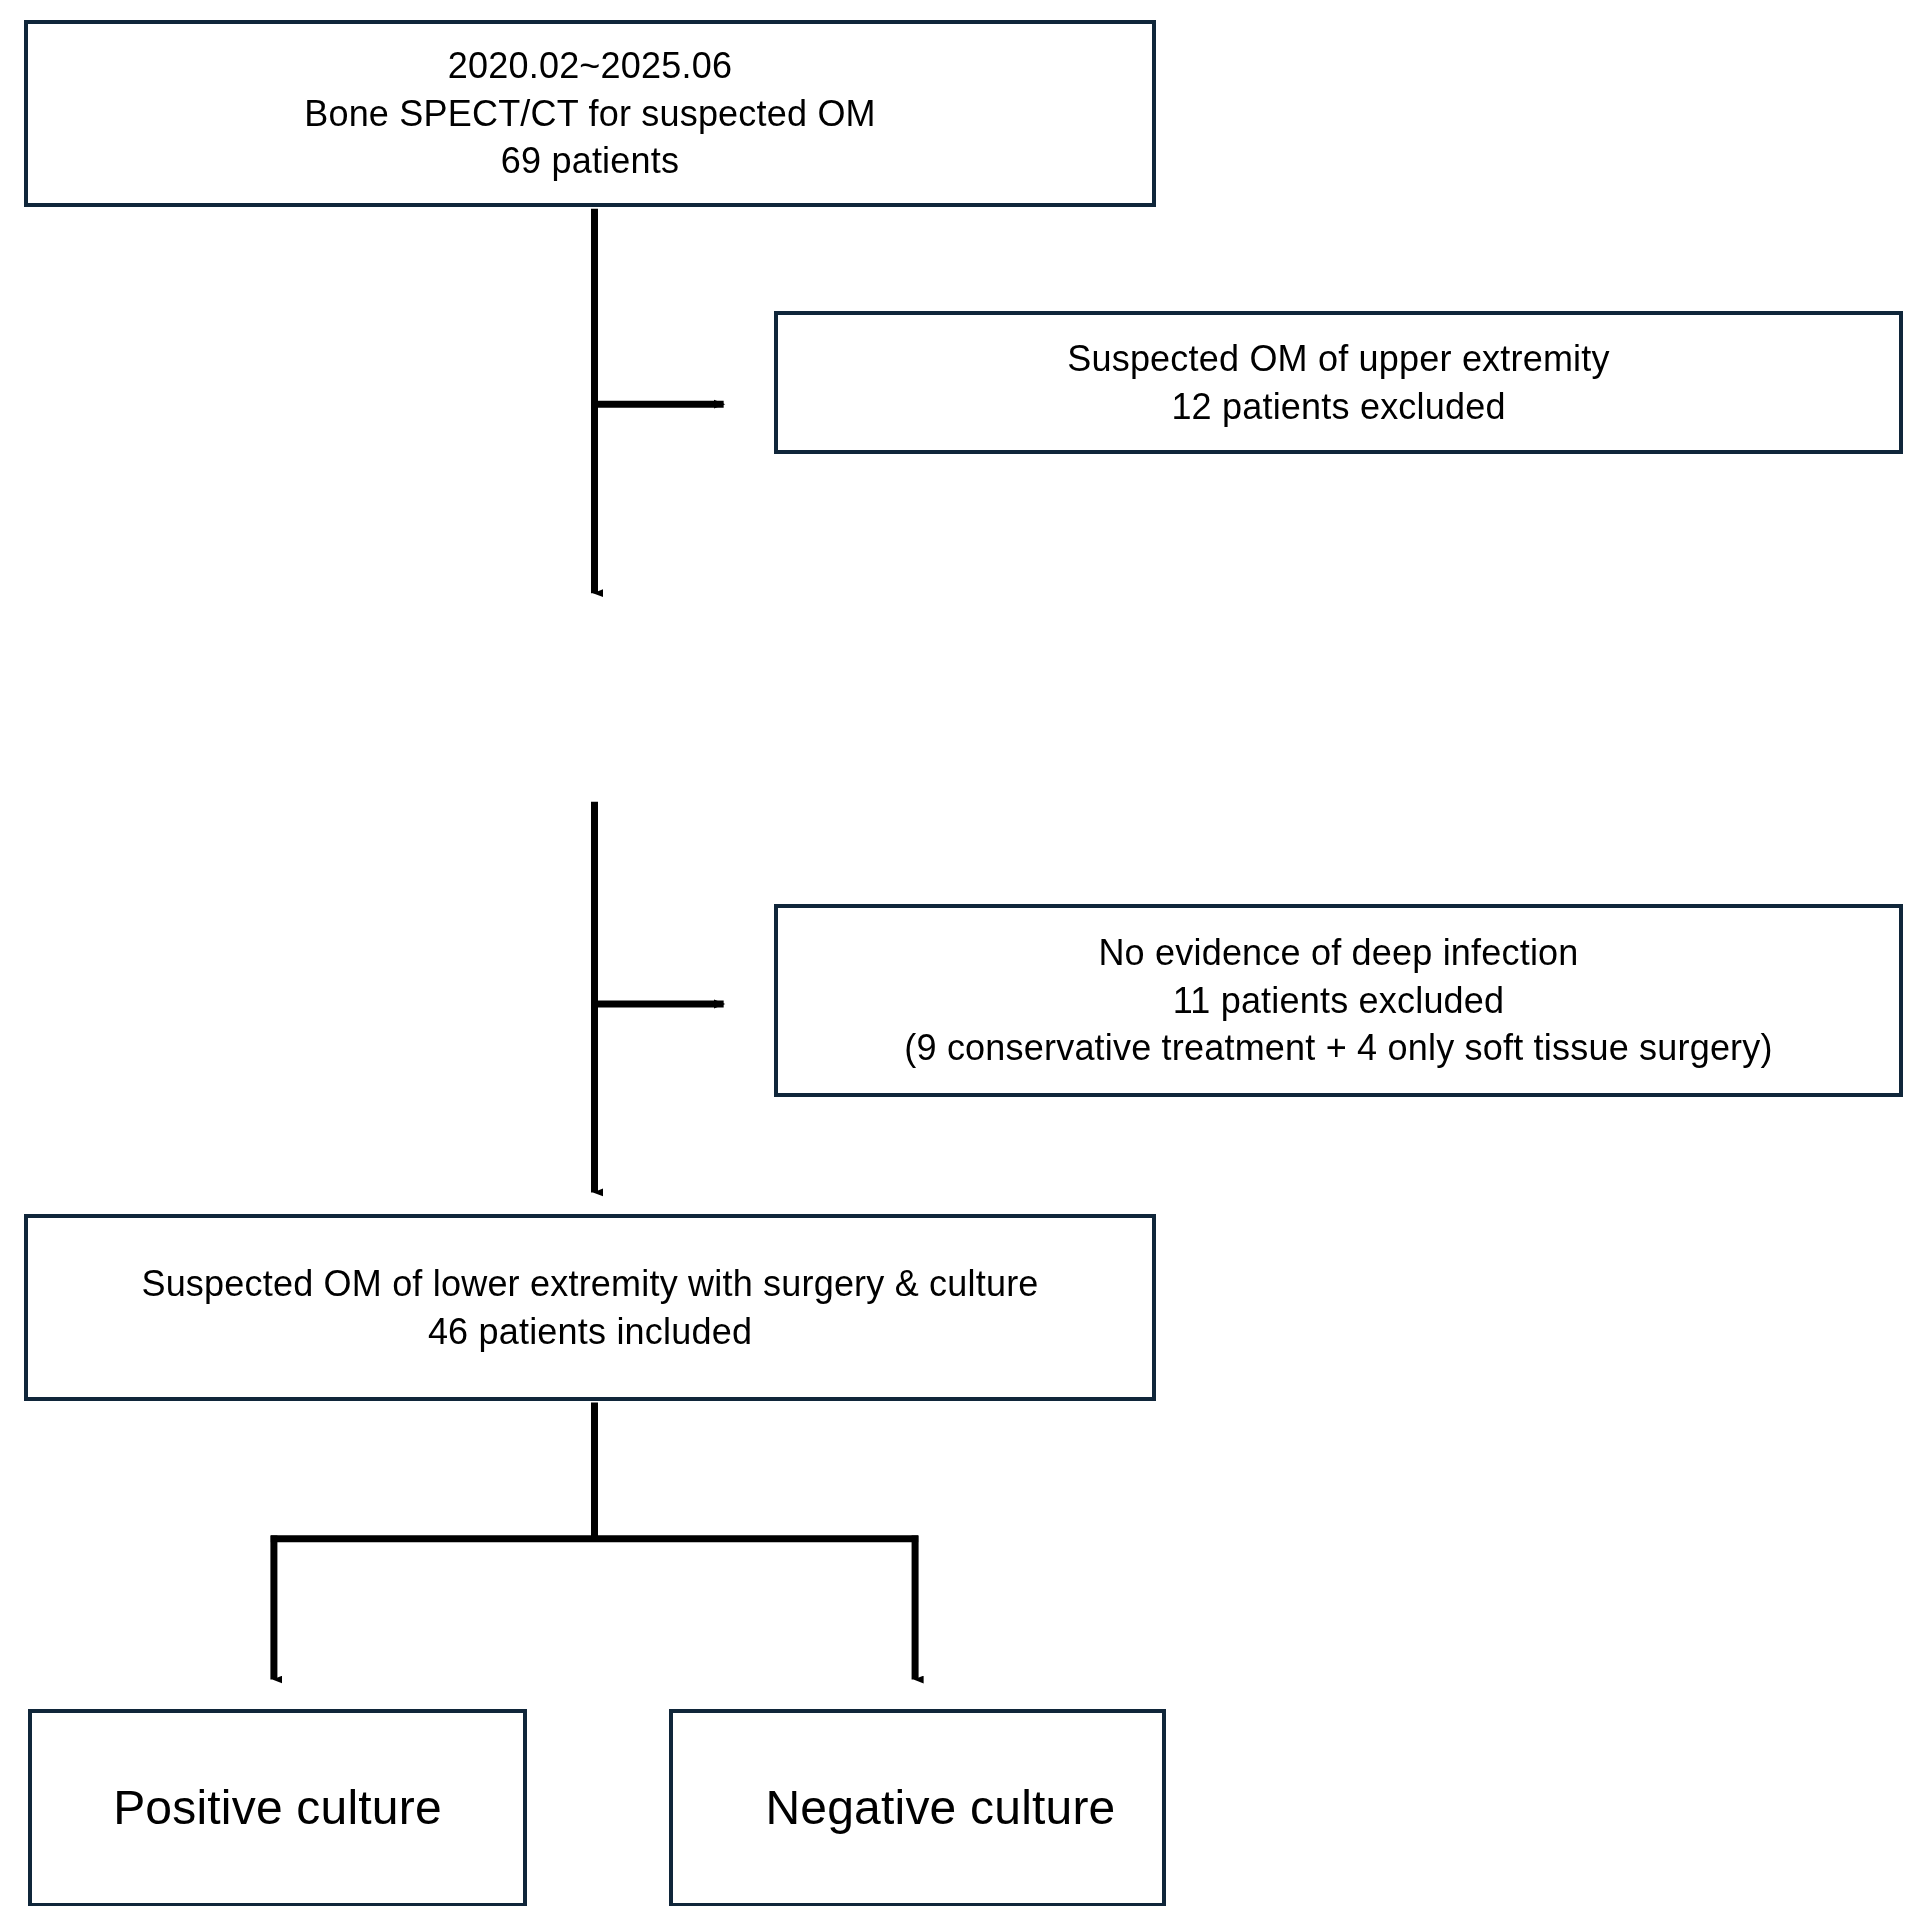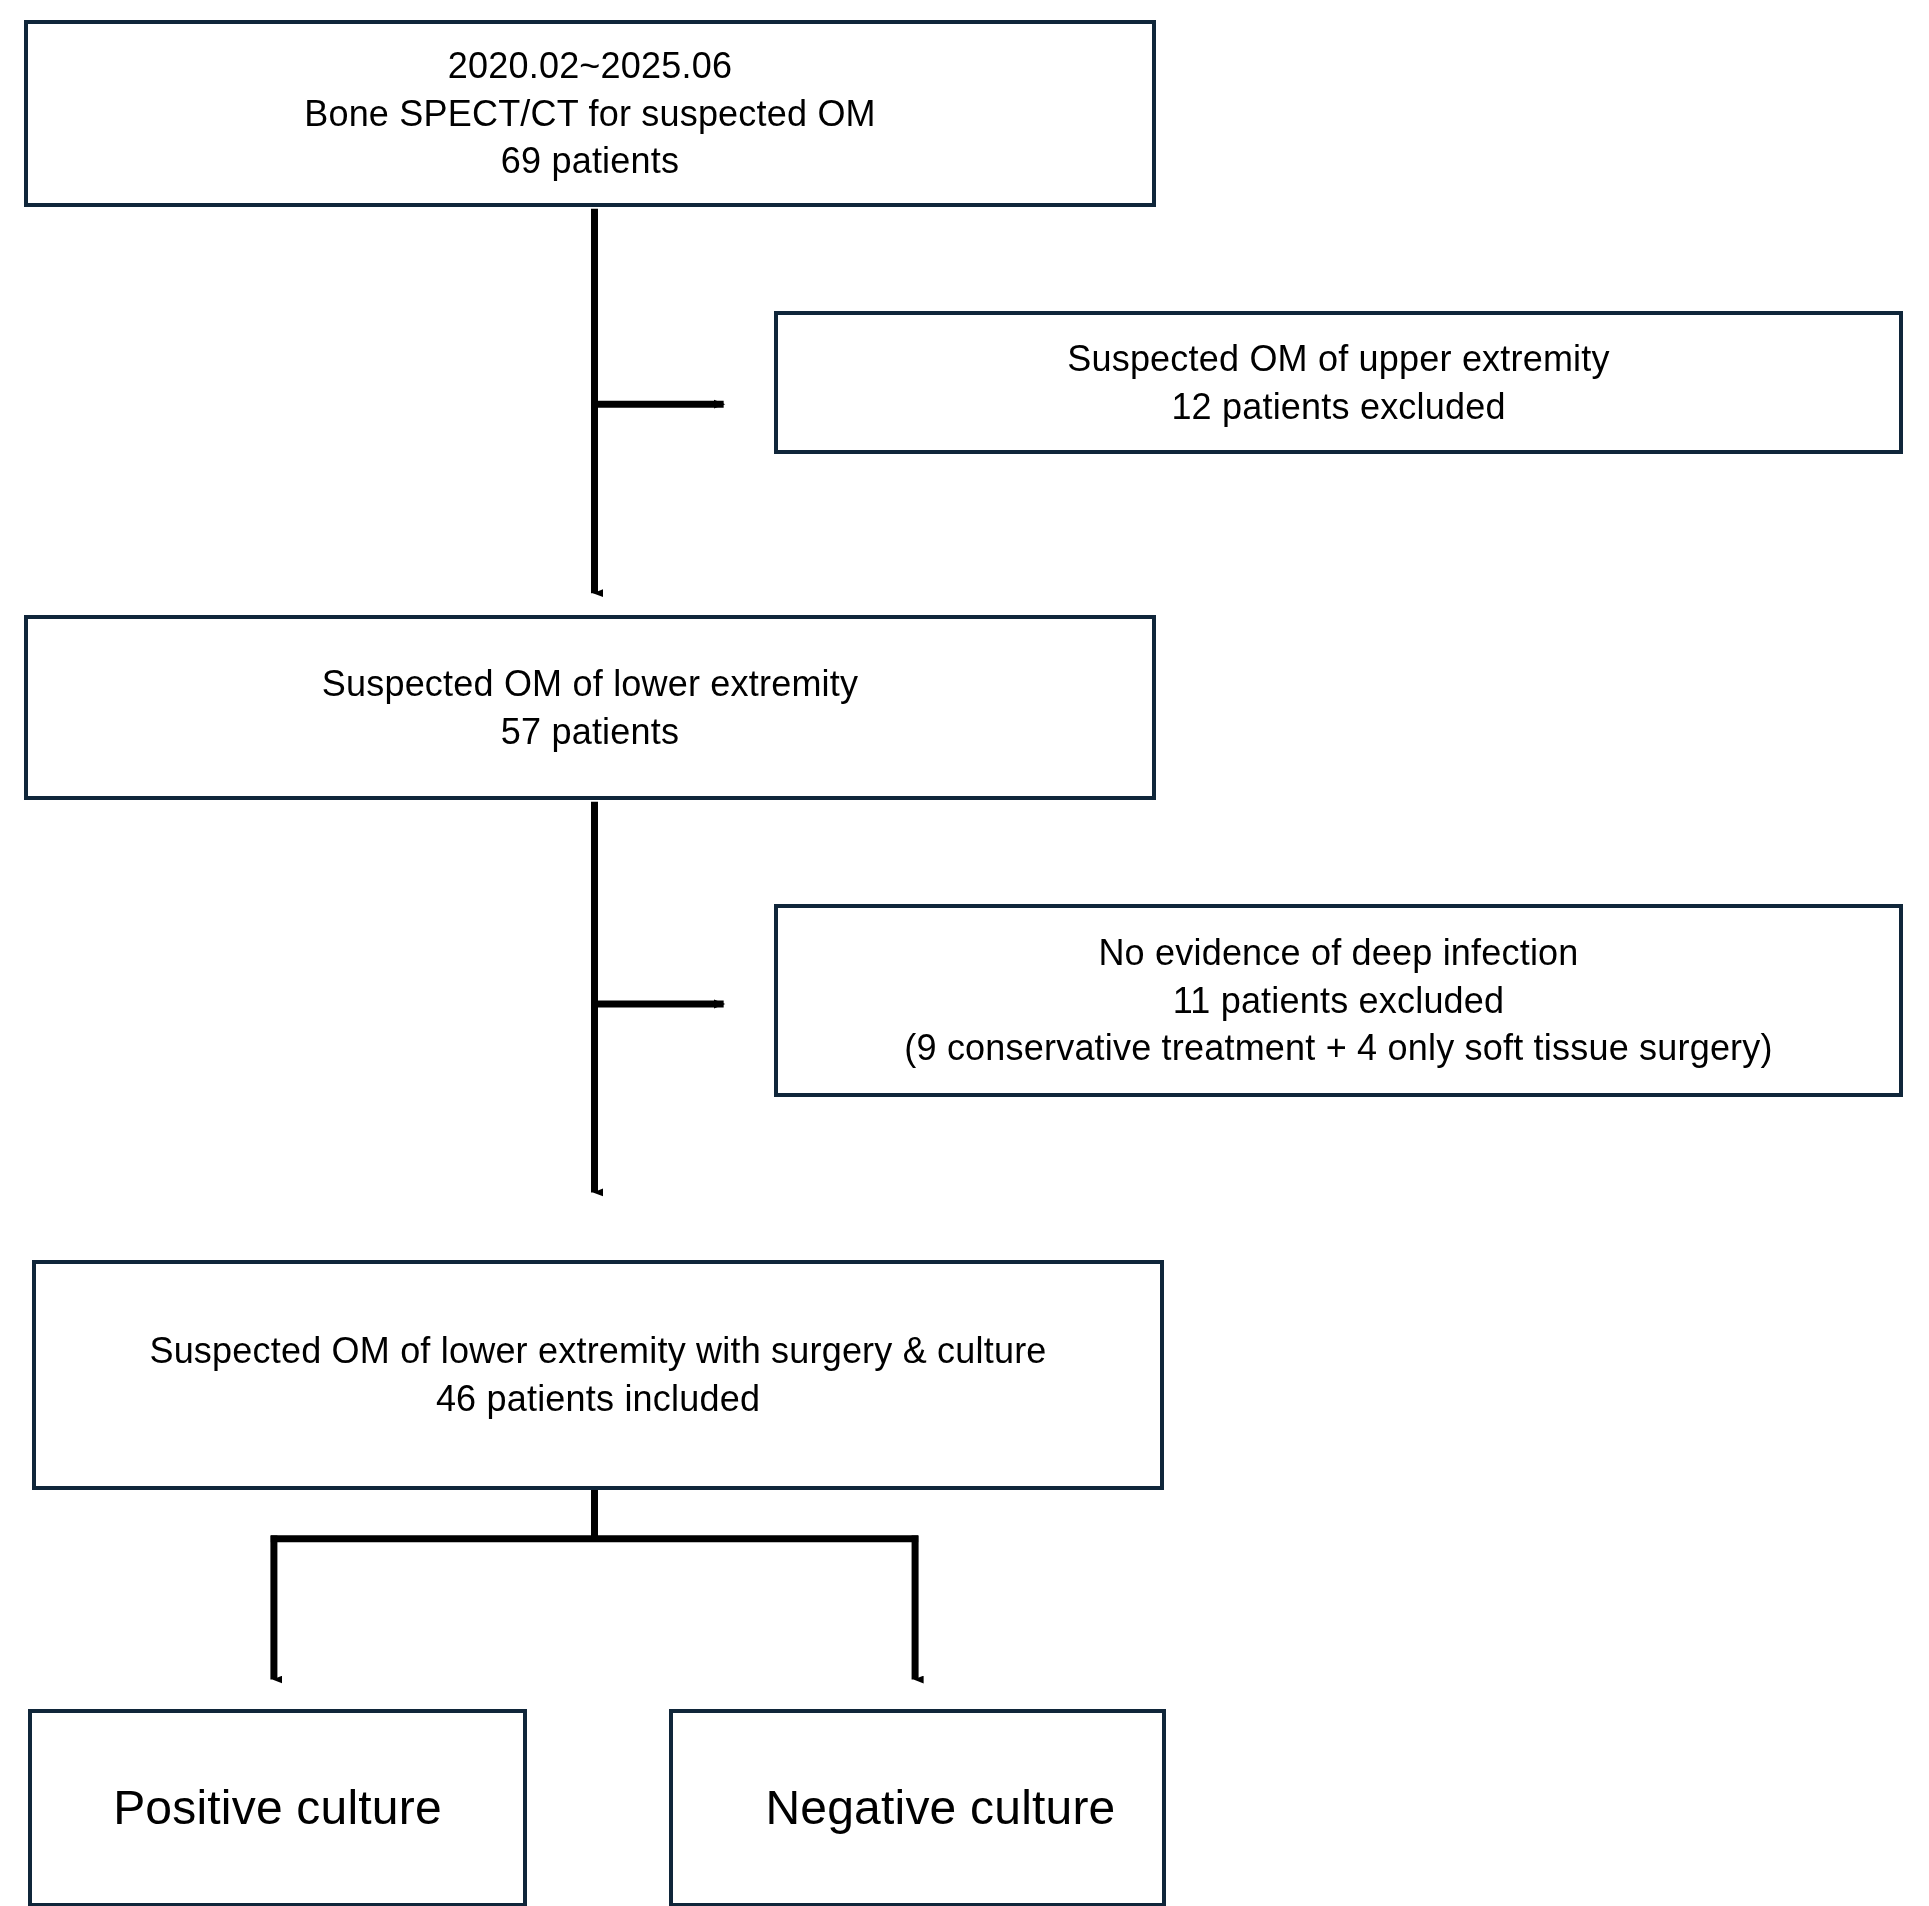--- a/index.html
+++ b/index.html
@@ -46,21 +46,21 @@
     white-space: pre-line;
     padding: 0 14px;
     box-sizing: border-box;
   }
 
   
   #node-enrolled      { left: 24px;  top: 20px;   width: 1132px; height: 187px; }
   #node-excluded-upper{ left: 774px; top: 311px;  width: 1129px; height: 143px; }
   #node-lower         { left: 24px;  top: 615px;  width: 1132px; height: 185px; }
   #node-excluded-deep { left: 774px; top: 904px; width: 1129px; height: 193px; }
-  #node-included      { left: 24px;  top: 1260px; width: 1132px; height: 230px; margin-left: 8px; }
+  #node-included      { left: 24px;  top: 1214px; width: 1132px; height: 187px; }
   #node-positive      { left: 28px;  top: 1709px; width: 499px;  height: 198px; }
   #node-negative      { left: 669px; top: 1709px; width: 497px;  height: 198px; padding-left: 46px; }
 
   
   #node-positive .node-text,
   #node-negative .node-text { font-size: 48px; }
 </style>
 </head>
 <body>
 
@@ -104,24 +104,20 @@
     <span class="node-text">2020.02~2025.06
 Bone SPECT/CT for suspected OM
 69 patients</span>
   </div>
 
   <div class="node" id="node-excluded-upper">
     <span class="node-text">Suspected OM of upper extremity
 12 patients excluded</span>
   </div>
 
-  <div class="node" id="node-lower">
-    <span class="node-text">Suspected OM of lower extremity
-57 patients</span>
-  </div>
 
   <div class="node" id="node-excluded-deep">
     <span class="node-text">No evidence of deep infection
 11 patients excluded
 (9 conservative treatment + 4 only soft tissue surgery)</span>
   </div>
 
   <div class="node" id="node-included">
     <span class="node-text">Suspected OM of lower extremity with surgery &amp; culture
 46 patients included</span>

